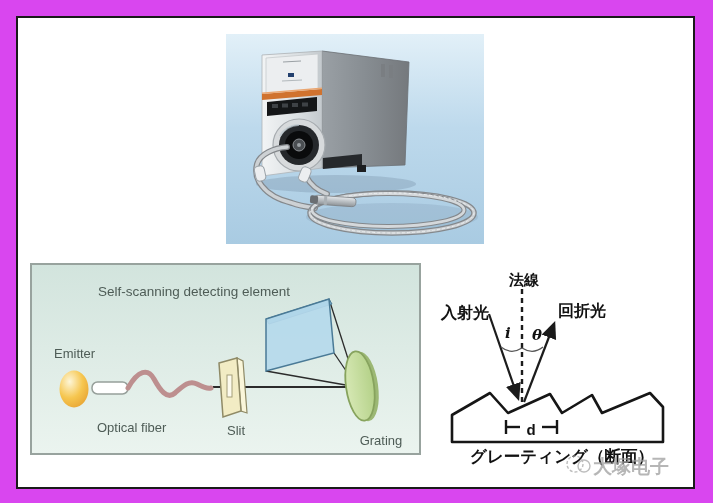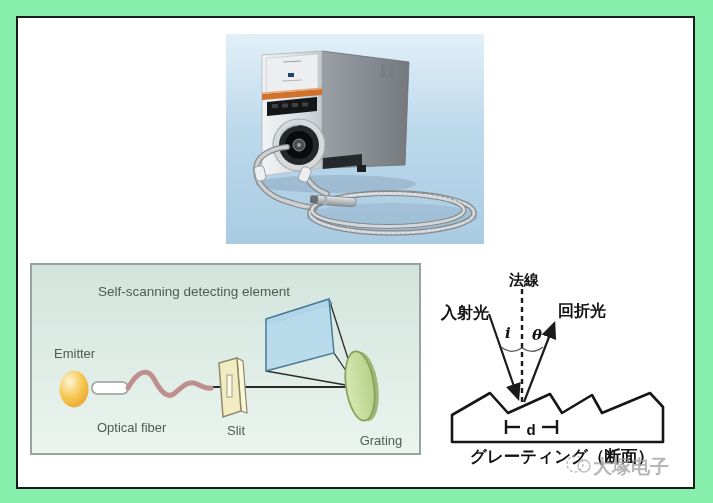--- a/index.html
+++ b/index.html
@@ -1,16 +1,16 @@
 <!DOCTYPE html>
 <html><head>
 <meta charset="utf-8">
 <style>
   html,body{margin:0;padding:0;background:#fff;}
-  .canvas{position:relative;width:713px;height:503px;background:#86efac;overflow:hidden;
+  .canvas{position:relative;width:713px;height:503px;background:#d946ef;overflow:hidden;
           font-family:"Liberation Sans",sans-serif;}
   .frame{position:absolute;left:16px;top:16px;width:675px;height:469px;
          border:2px solid #1a1a1a;background:#ffffff;}
   .abs{position:absolute;}
   svg{display:block;}
   text{font-family:"Liberation Sans",sans-serif;}
   .jp{font-weight:bold;fill:#111;}
   .angle{font-family:"DejaVu Serif",serif;font-style:italic;font-weight:bold;fill:#111;}
   .lbl{fill:#4e5c56;}
 </style>

